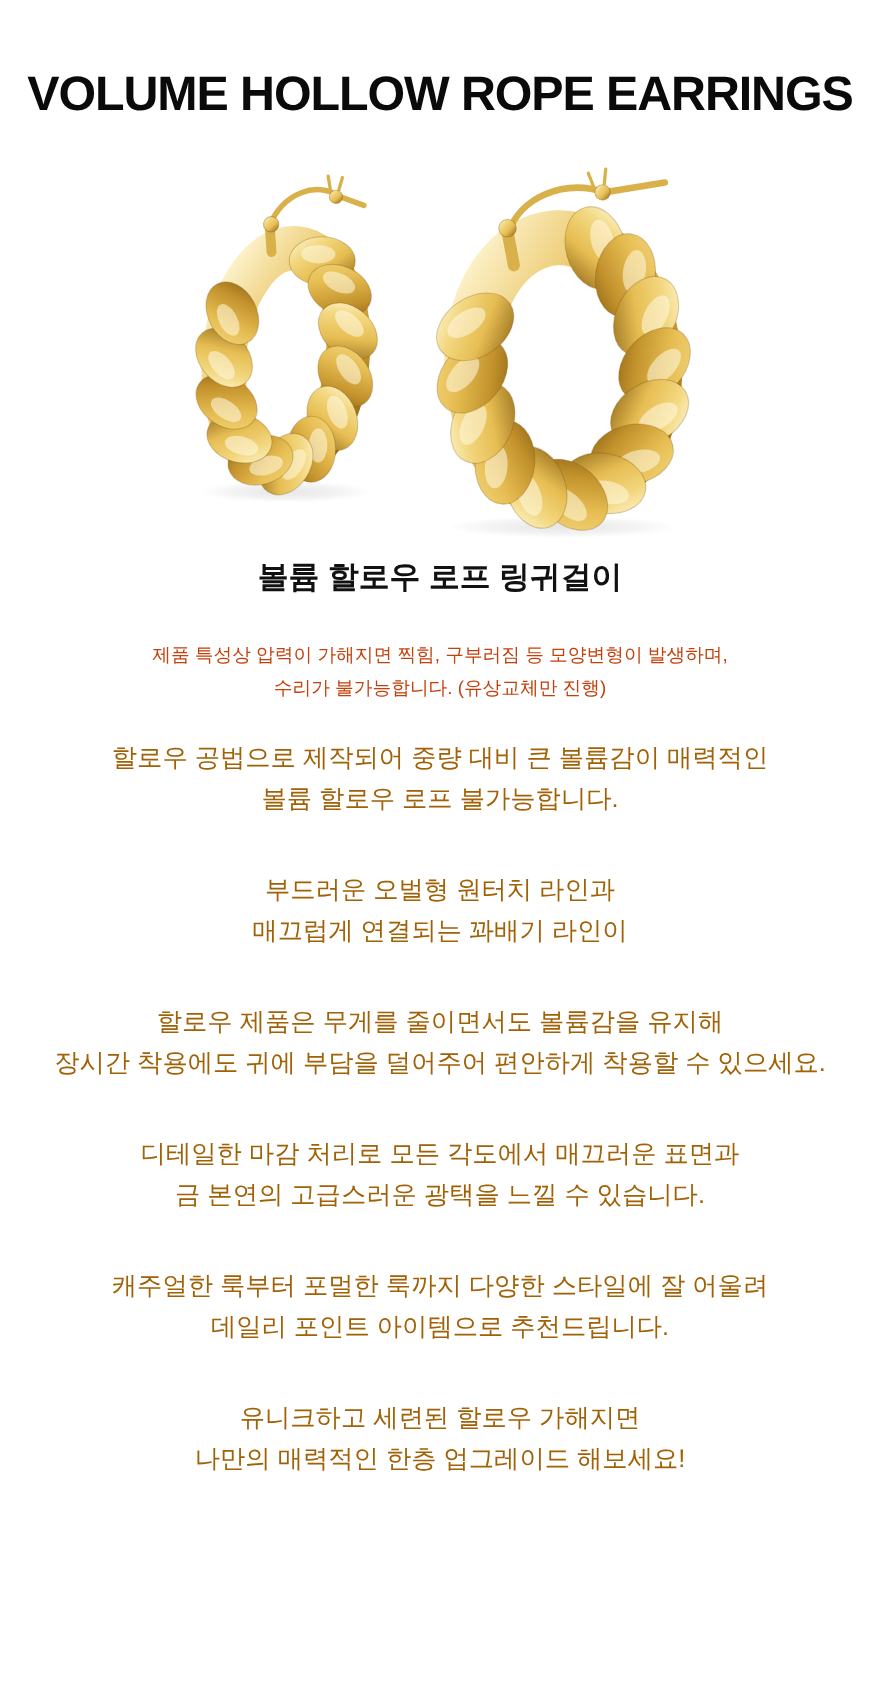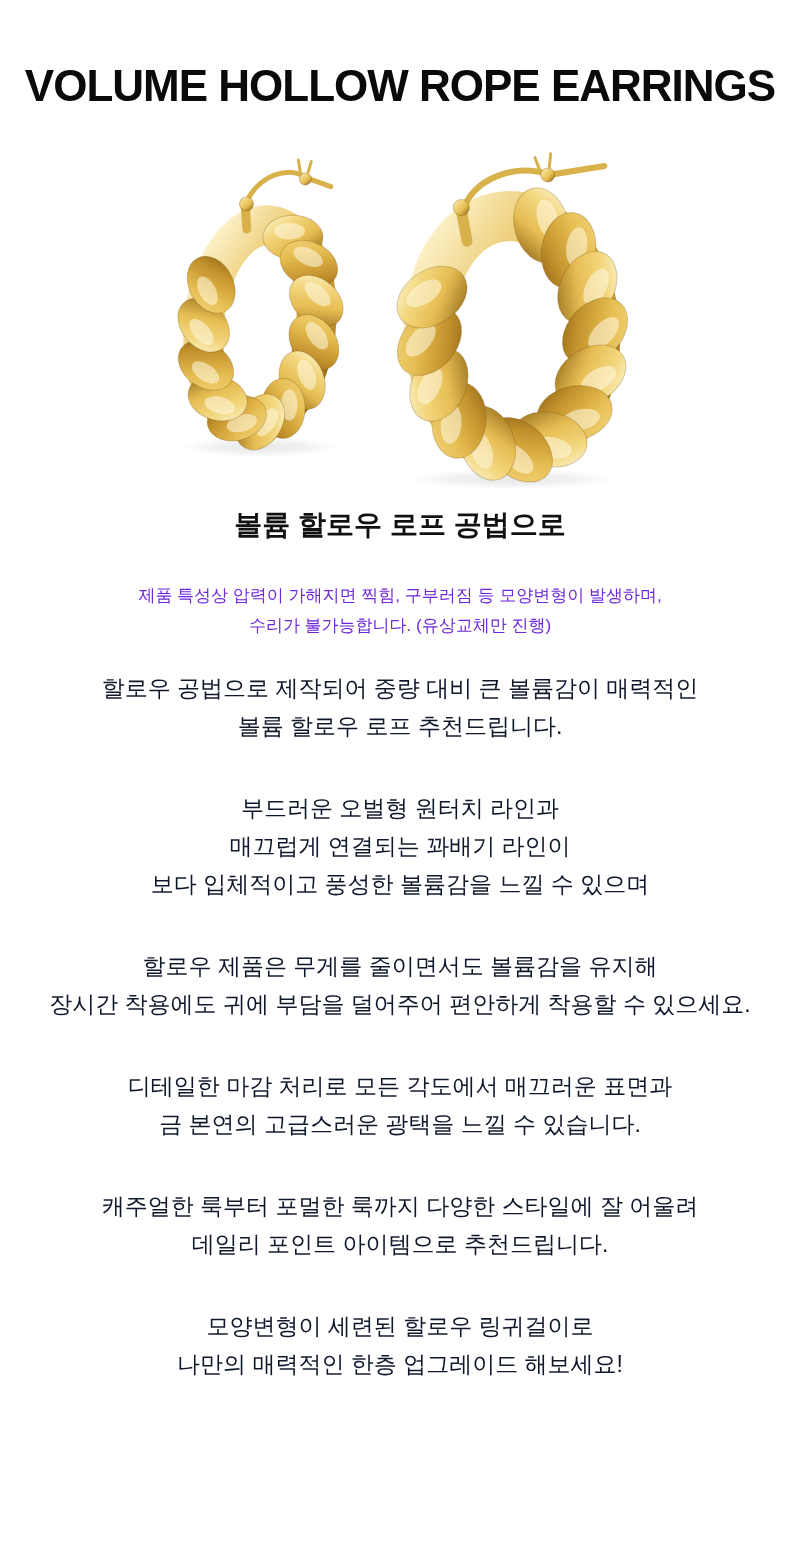--- a/index.html
+++ b/index.html
@@ -27,21 +27,21 @@
     font-size:17px;
     line-height:30px;
     font-weight:400;
   }
   .warning span{display:block;}
   .para{
     margin:0 12px 44px;
     font-size:23px;
     line-height:38px;
     font-weight:500;
-    color:#0f172a;
+    color:#a16207;
   }
   .para:last-child{margin-bottom:0;}
   .para span{display:block;}
 </style>
 </head>
 <body>
 
 <div class="page">
 
   <h1 class="title">VOLUME HOLLOW ROPE EARRINGS</h1>
@@ -187,52 +187,51 @@
             <ellipse cx="-4.56" cy="-7.5600000000000005" rx="19.76" ry="10.26" fill="rgba(255,250,228,0.55)"></ellipse>
           </g>
           <g transform="translate(284.0 146.0) rotate(-30.5)">
             <ellipse rx="38" ry="27" fill="url(#g1)" stroke="rgba(125,86,14,0.30)" stroke-width="1"></ellipse>
             <ellipse cx="-4.56" cy="-7.5600000000000005" rx="19.76" ry="10.26" fill="rgba(255,250,228,0.55)"></ellipse>
           </g>
         </g>
       </svg>
   </div>
 
-  <h2 class="subtitle">볼륨 할로우 로프 공법으로</h2>
-
-  <div class="warning" style="color: #6d28d9;">
+  <h2 class="subtitle">볼륨 할로우 로프 링귀걸이</h2>
+
+  <div class="warning" style="color: #c2410c;">
     <span>제품 특성상 압력이 가해지면 찍힘, 구부러짐 등 모양변형이 발생하며,</span>
     <span>수리가 불가능합니다. (유상교체만 진행)</span>
   </div>
 
   <p class="para">
     <span>할로우 공법으로 제작되어 중량 대비 큰 볼륨감이 매력적인</span>
-    <span>볼륨 할로우 로프 추천드립니다.</span>
+    <span>볼륨 할로우 로프 불가능합니다.</span>
   </p>
 
   <p class="para">
     <span>부드러운 오벌형 원터치 라인과</span>
     <span>매끄럽게 연결되는 꽈배기 라인이</span>
-    <span>보다 입체적이고 풍성한 볼륨감을 느낄 수 있으며</span>
   </p>
 
   <p class="para">
     <span>할로우 제품은 무게를 줄이면서도 볼륨감을 유지해</span>
     <span>장시간 착용에도 귀에 부담을 덜어주어 편안하게 착용할 수 있으세요.</span>
   </p>
 
   <p class="para">
     <span>디테일한 마감 처리로 모든 각도에서 매끄러운 표면과</span>
     <span>금 본연의 고급스러운 광택을 느낄 수 있습니다.</span>
   </p>
 
 
   <p class="para">
     <span>캐주얼한 룩부터 포멀한 룩까지 다양한 스타일에 잘 어울려</span>
     <span>데일리 포인트 아이템으로 추천드립니다.</span>
   </p>
 
   <p class="para">
-    <span>모양변형이 세련된 할로우 링귀걸이로</span>
+    <span>유니크하고 세련된 할로우 가해지면</span>
     <span>나만의 매력적인 한층 업그레이드 해보세요!</span>
   </p>
 
 </div>
 
 </body></html>

